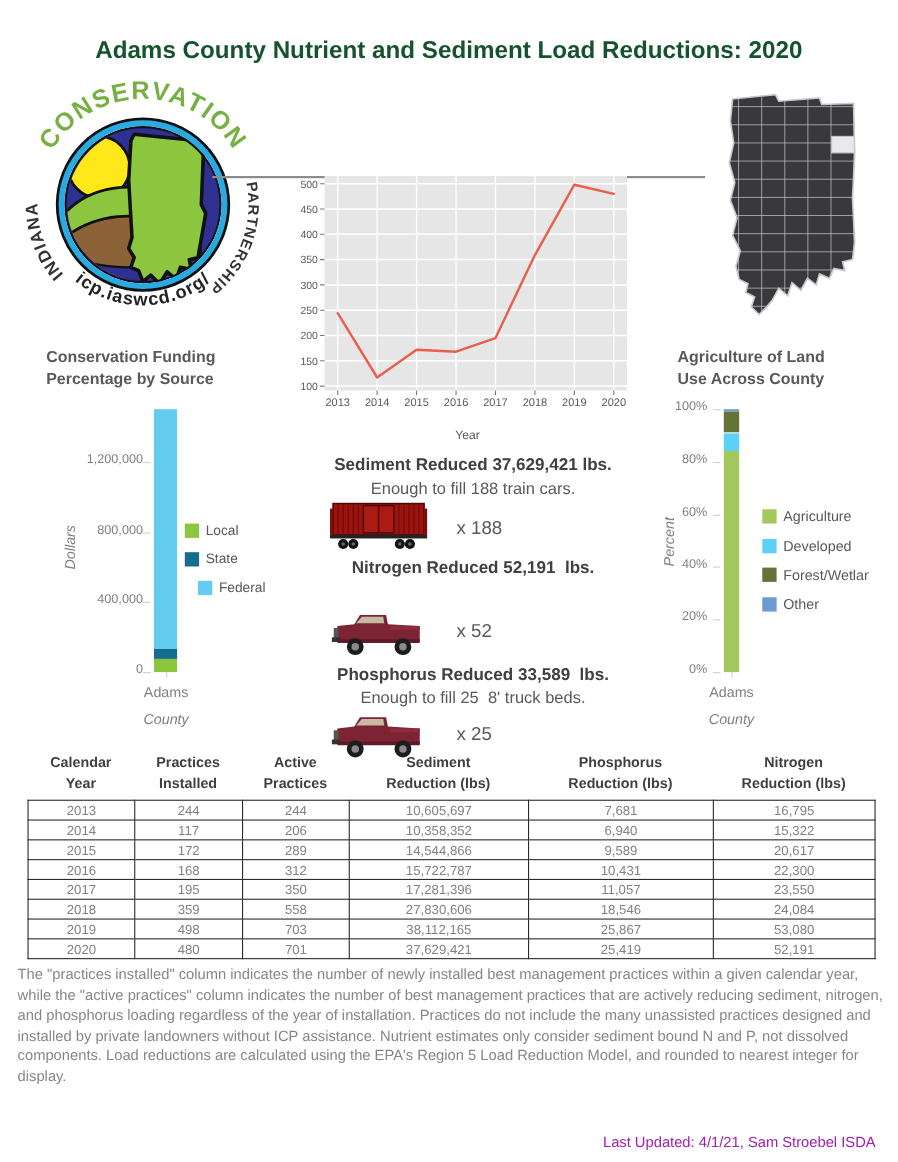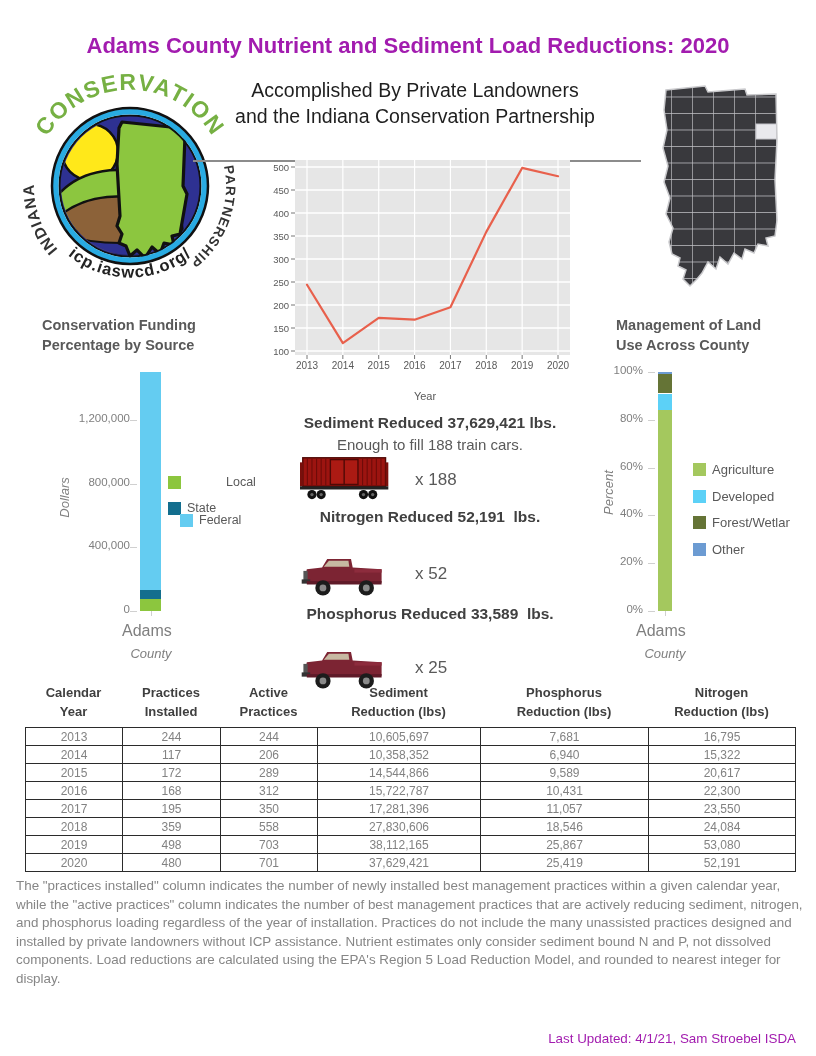--- a/index.html
+++ b/index.html
@@ -1,20 +1,20 @@
 <!DOCTYPE html>
 <html><head>
 <meta charset="utf-8">
 <style>
   html,body{margin:0;padding:0;background:#fff;}
   .page{position:relative;width:816px;height:1056px;background:#ffffff;overflow:hidden;
         font-family:"Liberation Sans",sans-serif;}
 
   .title{position:absolute;top:33px;left:0;width:816px;text-align:center;margin:0;
-         font-size:22px;font-weight:bold;color:#a21caf;}
+         font-size:22px;font-weight:bold;color:#14532d;}
   .subtitle{position:absolute;top:78px;left:180px;width:470px;text-align:center;
             font-size:19.5px;color:#1f1f1f;line-height:1.32;}
   .subtitle-rule{position:absolute;top:160px;left:193px;width:448px;height:2px;background:#8c8c8c;}
 
   #logo{position:absolute;left:22px;top:68px;}
   #map{position:absolute;left:650px;top:80px;}
 
   
   #line-chart{position:absolute;left:255px;top:152px;width:340px;height:252px;}
   .lc-title{height:22px;font-weight:bold;color:#595959;font-size:14px;text-align:center;letter-spacing:.4px;}
@@ -23,21 +23,21 @@
   
   .schart{position:absolute;height:362px;}
   #funding-chart{left:30px;top:310px;width:215px;}
   #landuse-chart{left:598px;top:310px;width:218px;}
   .schart-title{position:absolute;top:6px;left:12px;font-size:14.5px;font-weight:bold;color:#595959;line-height:1.35;}
   #landuse-chart .schart-title{left:18px;}
   .ylabel{position:absolute;width:80px;text-align:center;font-size:13px;font-style:italic;color:#7f7f7f;
           transform:rotate(-90deg);}
   #funding-chart .ylabel{left:-6px;top:180px;}
   #landuse-chart .ylabel{left:-30px;top:175px;}
-  .cat{position:absolute;top:312px;font-size:16px;color:#7f7f7f;width:58px;}
+  .cat{position:absolute;top:312px;font-size:13px;color:#7f7f7f;width:58px;text-align:center;}
   #funding-chart .cat{left:92px;}
   #landuse-chart .cat{left:38px;}
   .xlabel{position:absolute;top:336px;font-style:italic;font-size:13px;color:#7f7f7f;width:58px;text-align:center;}
   #funding-chart .xlabel{left:92px;}
   #landuse-chart .xlabel{left:38px;}
   .ytick{position:absolute;text-align:right;color:#7f7f7f;font-size:11.5px;}
   .legend-item{position:absolute;display:flex;align-items:center;gap:6px;}
   .legend-swatch{width:13px;height:13px;flex:none;}
   .legend-label{color:#595959;white-space:nowrap;}
 
@@ -95,22 +95,21 @@
     </text>
     <text font-size="13.5" font-weight="bold" fill="#333" letter-spacing="1" text-anchor="middle" font-family="Liberation Sans, sans-serif">
       <textPath href="#arcRight" startOffset="50%">PARTNERSHIP</textPath>
     </text>
     <text font-size="16.5" font-weight="bold" fill="#222" letter-spacing="1" text-anchor="middle" font-family="Liberation Sans, sans-serif">
       <textPath href="#arcBottom" startOffset="50%">icp.iaswcd.org/</textPath>
     </text>
   </svg>
 
   <div class="subtitle">
-    <span>Accomplished By Private Landowners</span><br>
-    <span>and the Indiana Conservation Partnership</span>
+    <br>
   </div>
   <div class="subtitle-rule"></div>
 
   <svg id="map" width="150" height="212" viewBox="0 0 150 212">
     <defs>
       <pattern id="cgrid" width="21" height="16.5" patternUnits="userSpaceOnUse">
         <path d="M 21 0 H 0 V 16.5" fill="none" stroke="#c4c4c9" stroke-width="1.3"></path>
       </pattern>
       <clipPath id="stateclip">
         <path d="M 16 10 L 55 6 L 58 12 L 95 9 L 97 15 L 126 14 L 127 60 L 125 100 L 127 140 L 125 156 L 116 158 L 118 166 L 108 164 L 104 173 L 95 169 L 92 179 L 84 173 L 78 184 L 70 177 L 66 189 L 58 182 L 52 193 L 47 199 L 40 206 L 33 199 L 36 190 L 28 186 L 30 178 L 22 174 L 19 162 L 23 148 L 16 134 L 20 118 L 14 102 L 18 86 L 13 68 L 17 50 L 14 30 Z"></path>
@@ -196,35 +195,35 @@
       <div class="ytick" style="left: 0px; top: 165.533px; width: 100px;">800,000</div>
       <div style="position: absolute; left: 100px; top: 173.533px; width: 7px; height: 1px; background: rgb(208, 208, 208);"></div>
       <div class="ytick" style="left: 0px; top: 101.8px; width: 100px;">1,200,000</div>
       <div style="position: absolute; left: 100px; top: 109.8px; width: 7px; height: 1px; background: rgb(208, 208, 208);"></div>
       <div style="position: absolute; left: 110px; top: 289.05px; width: 21px; height: 11.95px; background: rgb(140, 198, 62);"></div>
       <div style="position: absolute; left: 110px; top: 279.968px; width: 21px; height: 9.082px; background: rgb(19, 110, 142);"></div>
       <div style="position: absolute; left: 110px; top: 62px; width: 21px; height: 217.968px; background: rgb(100, 204, 241);"></div>
       <div style="position: absolute; left: 120.5px; top: 301px; width: 1px; height: 5px; background: rgb(208, 208, 208);"></div>
       <div class="legend-item" style="left: 138px; top: 165px;">
         <div class="legend-swatch" style="background: rgb(140, 198, 62);"></div>
-        <div class="legend-label" style="font-size: 12.5px; margin-left: 39px;">Local</div>
+        <div class="legend-label" style="font-size: 12.5px;">Local</div>
       </div>
       <div class="legend-item" style="left: 138px; top: 191px;">
         <div class="legend-swatch" style="background: rgb(19, 110, 142);"></div>
         <div class="legend-label" style="font-size: 12.5px;">State</div>
       </div>
-      <div class="legend-item" style="left: 138px; top: 203px; padding-left: 12px;">
+      <div class="legend-item" style="left: 138px; top: 217px; padding-left: 12px;">
         <div class="legend-swatch" style="background: rgb(100, 204, 241);"></div>
         <div class="legend-label" style="font-size: 12.5px;">Federal</div>
       </div>
     </div>
 
   <div class="schart" id="landuse-chart">
     <div class="schart-title">
-      <span>Management of Land</span><br>
+      <span>Agriculture of Land</span><br>
       <span>Use Across County</span>
     </div>
     <div class="ylabel">Percent</div>
     <div class="cat">Adams</div>
     <div class="xlabel">County</div>
   <div class="ytick" style="left: 0px; top: 293px; width: 45px;">0%</div>
       <div style="position: absolute; left: 50px; top: 301px; width: 7px; height: 1px; background: rgb(208, 208, 208);"></div>
       <div class="ytick" style="left: 0px; top: 245.2px; width: 45px;">20%</div>
       <div style="position: absolute; left: 50px; top: 253.2px; width: 7px; height: 1px; background: rgb(208, 208, 208);"></div>
       <div class="ytick" style="left: 0px; top: 197.4px; width: 45px; text-align: right;">40%</div>
@@ -300,20 +299,21 @@
       <rect x="2" y="32" width="10" height="5" fill="#333"></rect>
       <rect x="8" y="34" width="88" height="4" fill="#5f1a28"></rect>
       <circle cx="27" cy="42" r="9" fill="#1c1c1c"></circle>
         <circle cx="27" cy="42" r="4" fill="#8a8a8a"></circle>
       <circle cx="78" cy="42" r="9" fill="#1c1c1c"></circle>
         <circle cx="78" cy="42" r="4" fill="#8a8a8a"></circle>
     </svg>
     <div class="rx-mult" style="top:159px">x 52</div>
 
     <div class="rx-heading" style="top:200px">Phosphorus Reduced 33,589  lbs.</div>
+    <div class="rx-sub" style="top:221px">Enough to fill 25  8' truck beds.</div>
     <svg class="rx-icon" style="top:240px" width="85" height="48" viewBox="0 0 100 56">
       <path d="M6 30 L8 20 L26 18 L32 8 L60 8 L62 18 L96 20 L96 36 L6 36 Z" fill="#7c2433"></path>
       <path d="M34 10 L57 10 L58 17 L28 17 Z" fill="#c7b9a2"></path>
       <rect x="64" y="20" width="32" height="4" fill="#8d2c3d"></rect>
       <rect x="4" y="22" width="5" height="12" fill="#555"></rect>
       <rect x="2" y="32" width="10" height="5" fill="#333"></rect>
       <rect x="8" y="34" width="88" height="4" fill="#5f1a28"></rect>
       <circle cx="27" cy="42" r="9" fill="#1c1c1c"></circle>
         <circle cx="27" cy="42" r="4" fill="#8a8a8a"></circle>
       <circle cx="78" cy="42" r="9" fill="#1c1c1c"></circle>

